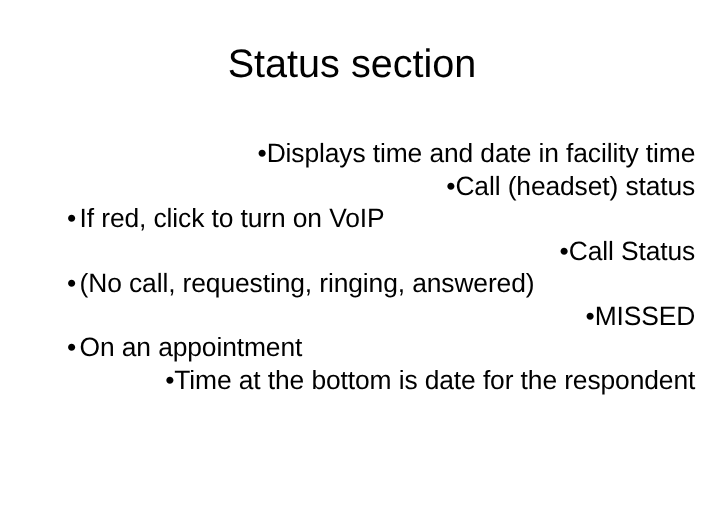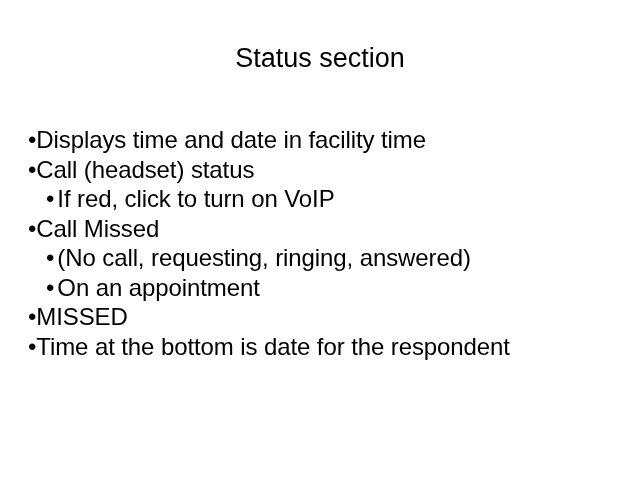--- a/index.html
+++ b/index.html
@@ -21,21 +21,21 @@
     width: 640px;
     height: 480px;
     background: #ffffff;
   }
   .slide-title {
     position: absolute;
     left: 0;
     top: 40px;
     width: 640px;
     text-align: center;
-    font-size: 27px;
+    font-size: 36px;
     line-height: 36px;
     font-weight: normal;
     color: #000000;
     white-space: nowrap;
   }
   .body-block {
     position: absolute;
     left: 28px;
     top: 125px;
     width: 604px;
@@ -43,23 +43,24 @@
   .bullet-line {
     display: block;
     font-size: 24px;
     line-height: 29.5px;
     color: #000000;
     white-space: nowrap;
     letter-spacing: -0.1px;
   }
   .bullet-line.level-1 {
     margin-left: 0;
+    text-align: right;
   }
   .bullet-line.level-2 {
-    margin-left: 18px;
+    margin-left: 33px;
   }
   .bullet-glyph {
     display: inline-block;
     font-size: 24px;
     vertical-align: baseline;
   }
   .level-1 > .bullet-glyph {
     margin-right: 0;
   }
   .level-2 > .bullet-glyph {
@@ -84,34 +85,34 @@
 
     <div class="bullet-line level-1">
       <span class="bullet-glyph">•</span><span class="bullet-text">Call (headset) status</span>
     </div>
 
     <div class="bullet-line level-2">
       <span class="bullet-glyph">•</span><span class="bullet-text">If red, click to turn on VoIP</span>
     </div>
 
     <div class="bullet-line level-1">
-      <span class="bullet-glyph">•</span><span class="bullet-text">Call Missed</span>
+      <span class="bullet-glyph">•</span><span class="bullet-text">Call Status</span>
     </div>
 
     <div class="bullet-line level-2">
       <span class="bullet-glyph">•</span><span class="bullet-text">(No call, requesting, ringing, answered)</span>
     </div>
 
 
+    <div class="bullet-line level-1">
+      <span class="bullet-glyph">•</span><span class="bullet-text">MISSED</span>
+    </div>
+
     <div class="bullet-line level-2">
       <span class="bullet-glyph">•</span><span class="bullet-text">On an appointment</span>
-    </div>
-
-    <div class="bullet-line level-1">
-      <span class="bullet-glyph">•</span><span class="bullet-text">MISSED</span>
     </div>
 
 
     <div class="bullet-line level-1">
       <span class="bullet-glyph">•</span><span class="bullet-text">Time at the bottom is date for the respondent</span>
     </div>
 
   </div>
 </div>
 

